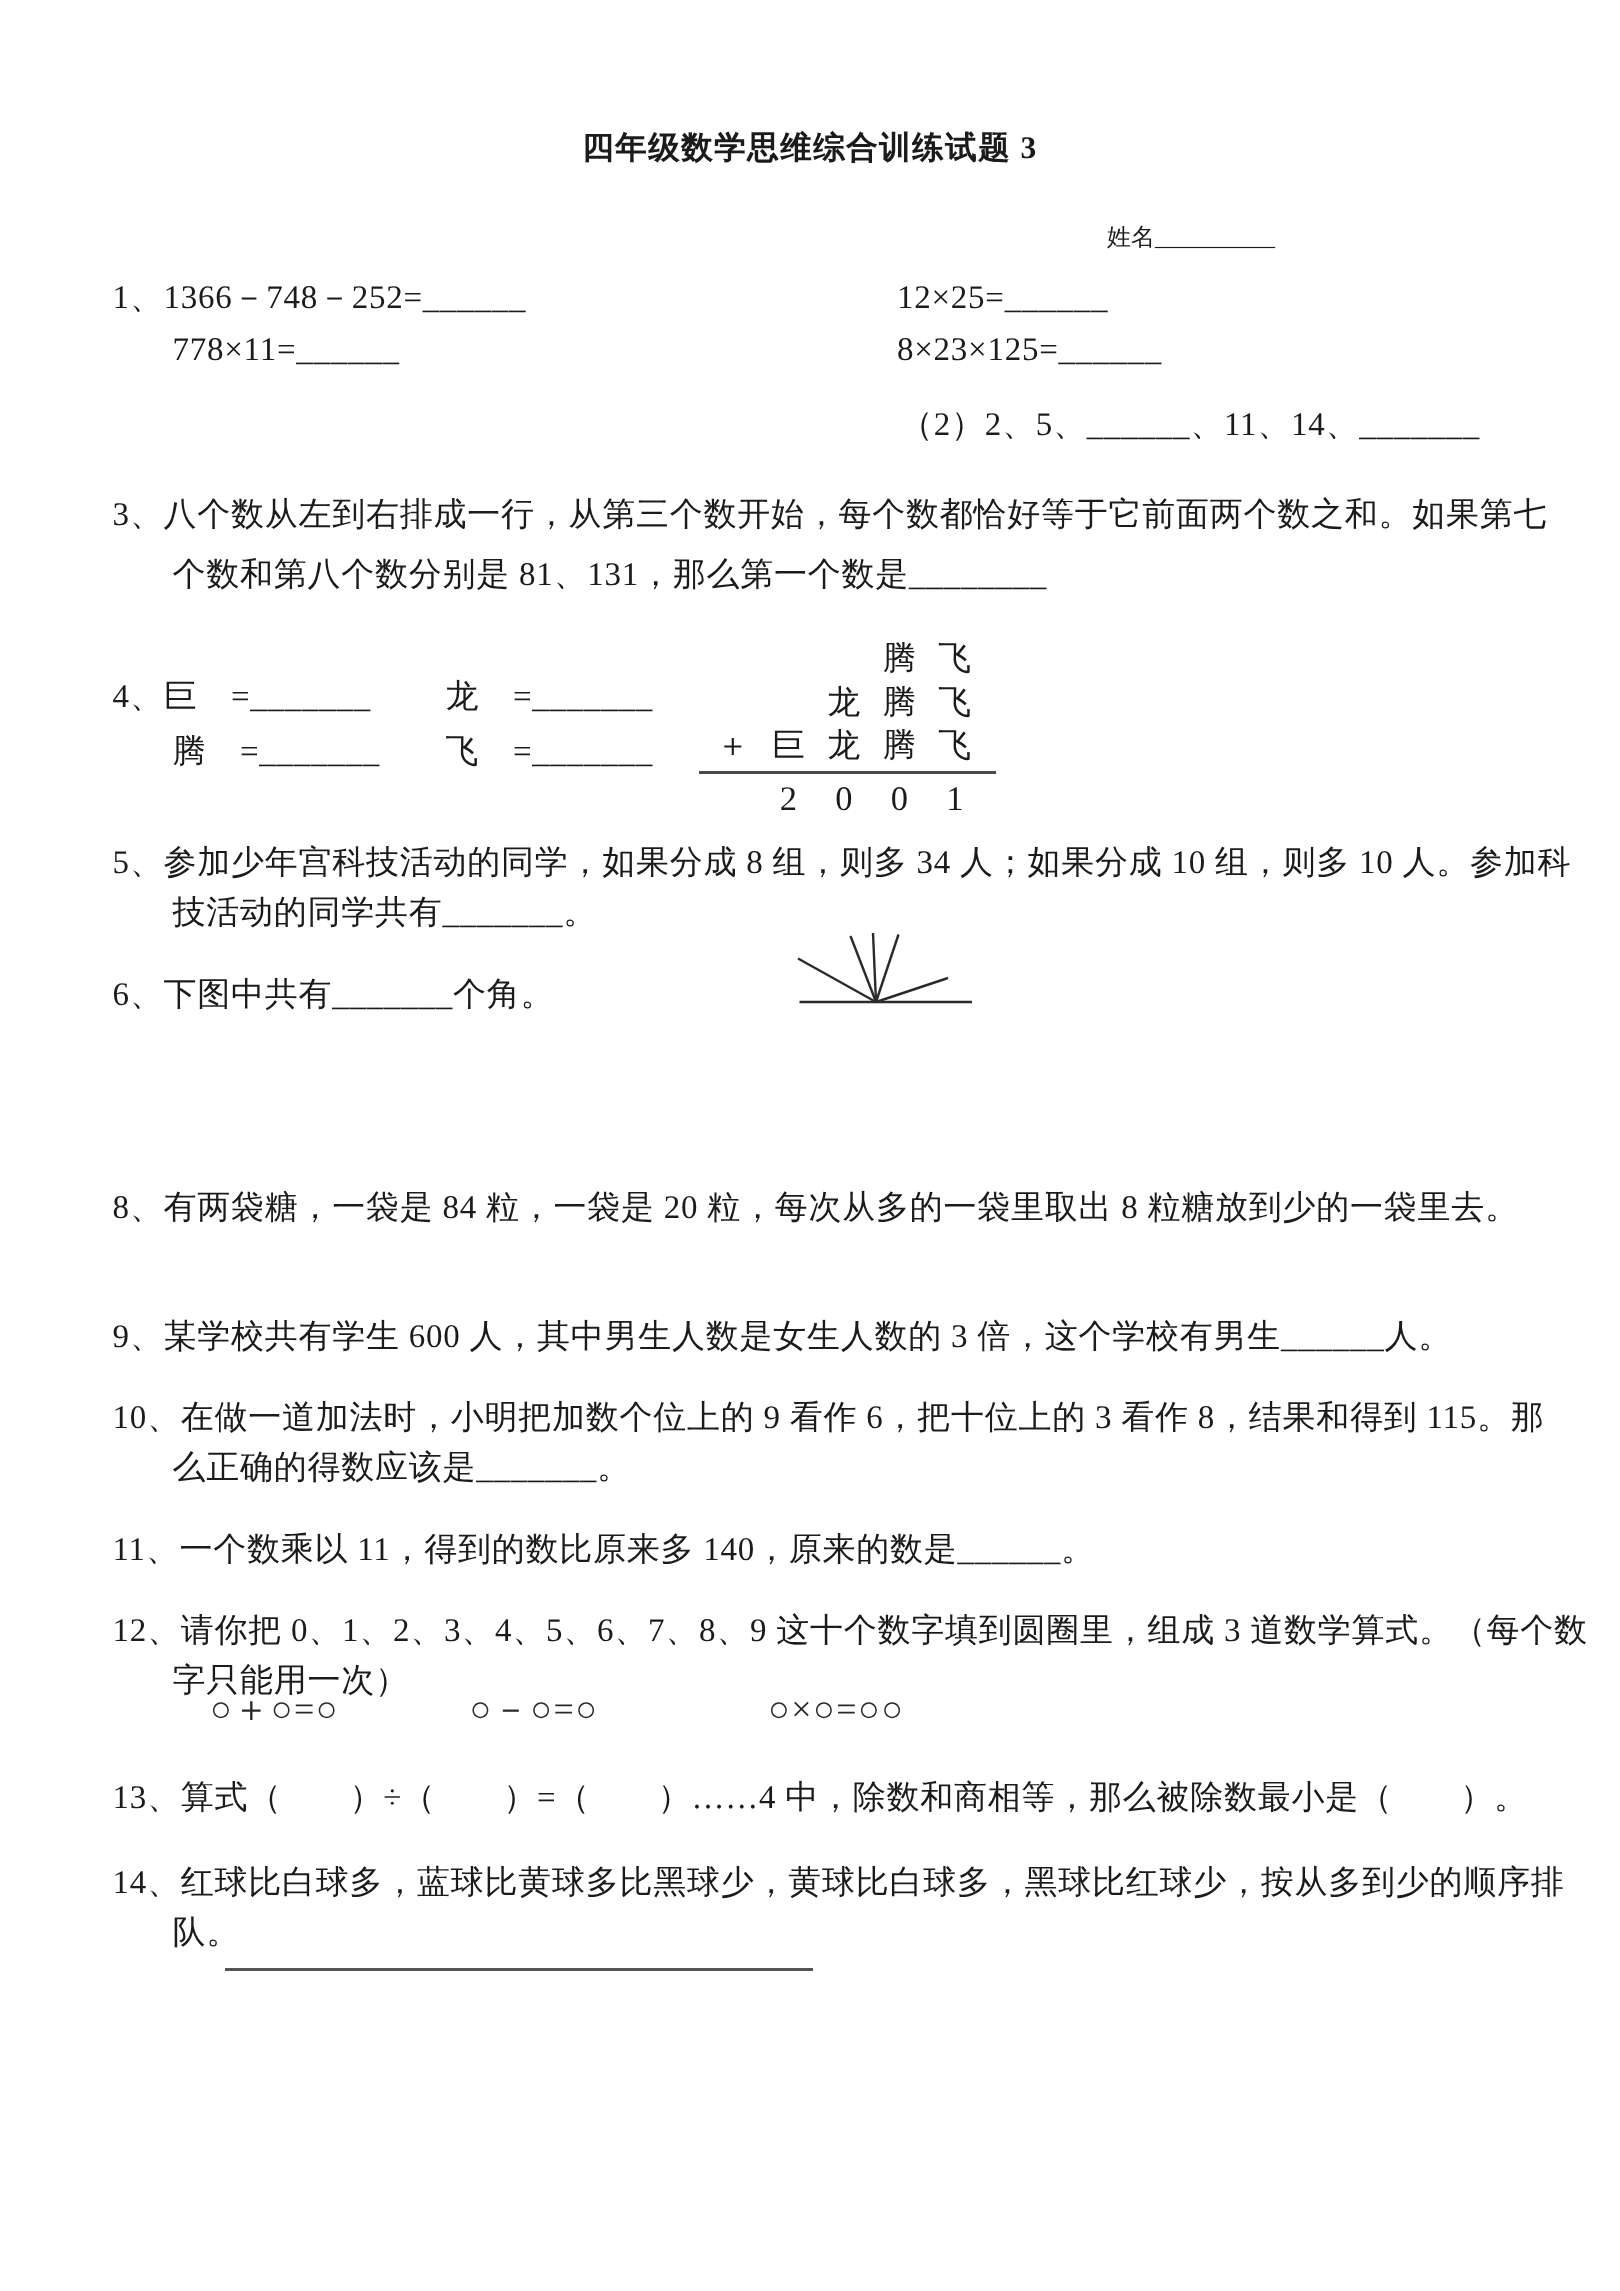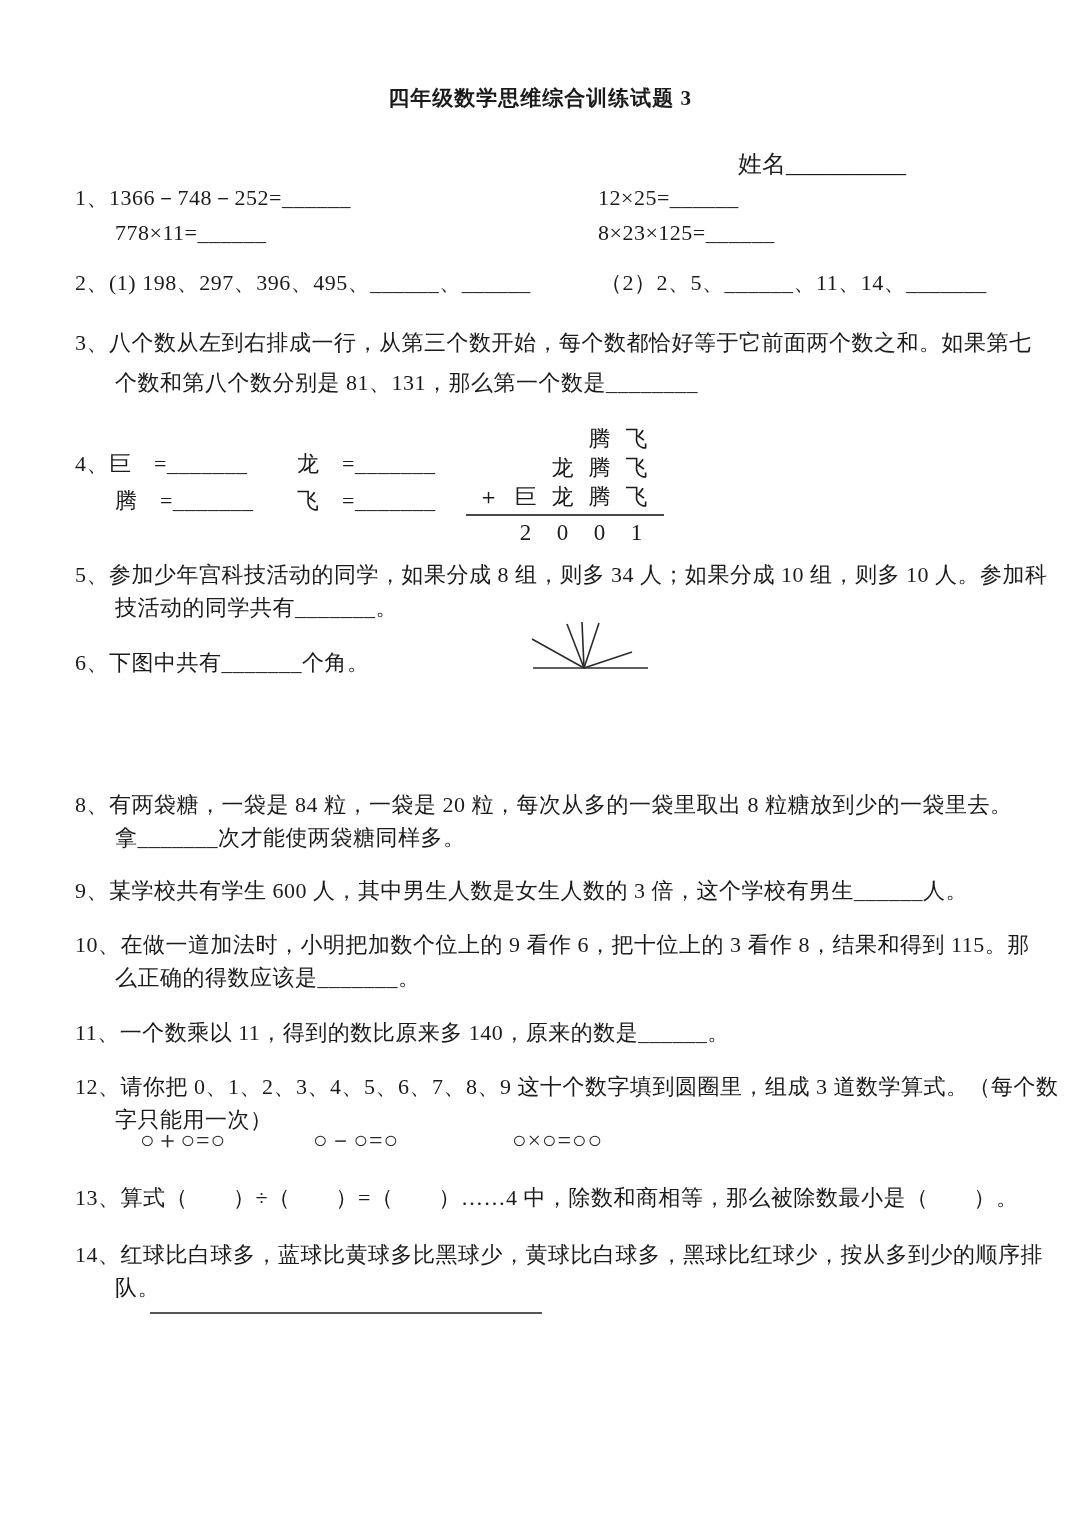--- a/index.html
+++ b/index.html
@@ -16,21 +16,21 @@
     white-space:nowrap;
     font-size:22px;line-height:30px;
     letter-spacing:.5px;
     text-align:center;
   }
   .title{
     position:absolute;top:84px;left:0;width:100%;
     text-align:center;font-weight:bold;font-size:21px;
     letter-spacing:1px;
   }
-  .name{position:absolute;top:148px;left:738px;font-size:24px;}
+  .name{position:absolute;top:148px;left:738px;font-size:16px;}
   
   .vadd{position:absolute;left:470px;top:424px;}
   .vrow{display:flex;}
   .vc{
     width:37px;height:29px;text-align:center;
     font-size:22px;line-height:29px;
   }
   .vc-digit{font-size:23px;}
   .vsum-line{width:198px;border-top:2px solid #4a4a4a;margin:3px 0 2px -4px;}
   
@@ -45,21 +45,20 @@
 <div class="page">
 
   <div class="title">四年级数学思维综合训练试题 3</div>
   <div class="name">姓名__________</div>
 
   <div class="line" style="top:183px;left:75px">1、1366－748－252=______</div>
   <div class="line" style="top:183px;left:598px">12×25=______</div>
   <div class="line" style="top:218px;left:115px">778×11=______</div>
   <div class="line" style="top:218px;left:598px">8×23×125=______</div>
 
-  <div class="line" style="top:268px;left:75px">2、(1) 198、297、396、495、______、______</div>
   <div class="line" style="top:268px;left:600px">（2）2、5、______、11、14、_______</div>
 
   <div class="line" style="top:328px;left:75px">3、八个数从左到右排成一行，从第三个数开始，每个数都恰好等于它前面两个数之和。如果第七</div>
   <div class="line" style="top:368px;left:115px">个数和第八个数分别是 81、131，那么第一个数是________</div>
 
   <div class="line" style="top:449px;left:75px">4、巨　=_______</div>
   <div class="line" style="top:449px;left:297px">龙　=_______</div>
   <div class="line" style="top:486px;left:115px">腾　=_______</div>
   <div class="line" style="top:486px;left:297px">飞　=_______</div>
 
@@ -103,21 +102,20 @@
     <line x1="3" y1="50" x2="118" y2="50" stroke="#2b2b2b" stroke-width="1.6"></line>
     <line x1="54" y1="50" x2="2" y2="21" stroke="#2b2b2b" stroke-width="1.6"></line>
     <line x1="54" y1="50" x2="37" y2="6" stroke="#2b2b2b" stroke-width="1.6"></line>
     <line x1="54" y1="50" x2="52" y2="4" stroke="#2b2b2b" stroke-width="1.6"></line>
     <line x1="54" y1="50" x2="69" y2="5" stroke="#2b2b2b" stroke-width="1.6"></line>
     <line x1="54" y1="50" x2="102" y2="34" stroke="#2b2b2b" stroke-width="1.6"></line>
   </svg>
 
 
   <div class="line" style="top:790px;left:75px">8、有两袋糖，一袋是 84 粒，一袋是 20 粒，每次从多的一袋里取出 8 粒糖放到少的一袋里去。</div>
-  <div class="line" style="top:823px;left:115px">拿_______次才能使两袋糖同样多。</div>
 
   <div class="line" style="top:876px;left:75px">9、某学校共有学生 600 人，其中男生人数是女生人数的 3 倍，这个学校有男生______人。</div>
 
   <div class="line" style="top:930px;left:75px">10、在做一道加法时，小明把加数个位上的 9 看作 6，把十位上的 3 看作 8，结果和得到 115。那</div>
   <div class="line" style="top:963px;left:115px">么正确的得数应该是_______。</div>
 
   <div class="line" style="top:1018px;left:75px">11、一个数乘以 11，得到的数比原来多 140，原来的数是______。</div>
 
   <div class="line" style="top:1072px;left:75px">12、请你把 0、1、2、3、4、5、6、7、8、9 这十个数字填到圆圈里，组成 3 道数学算式。（每个数</div>
   <div class="line" style="top:1105px;left:115px">字只能用一次）</div>

